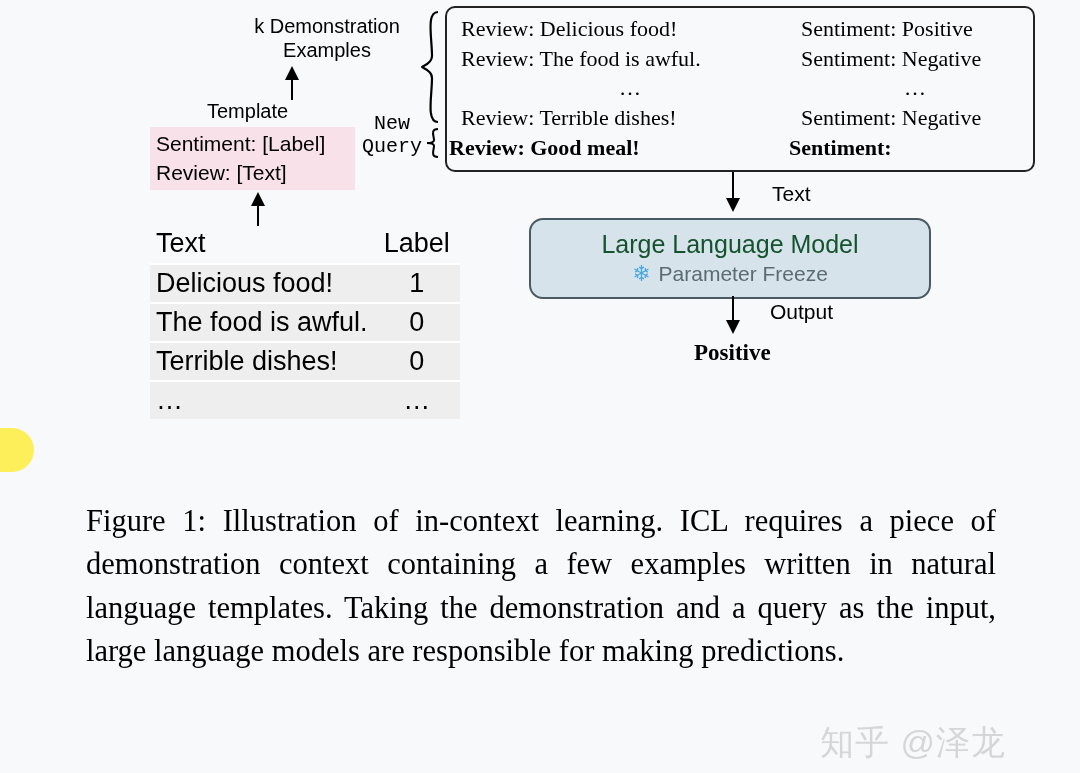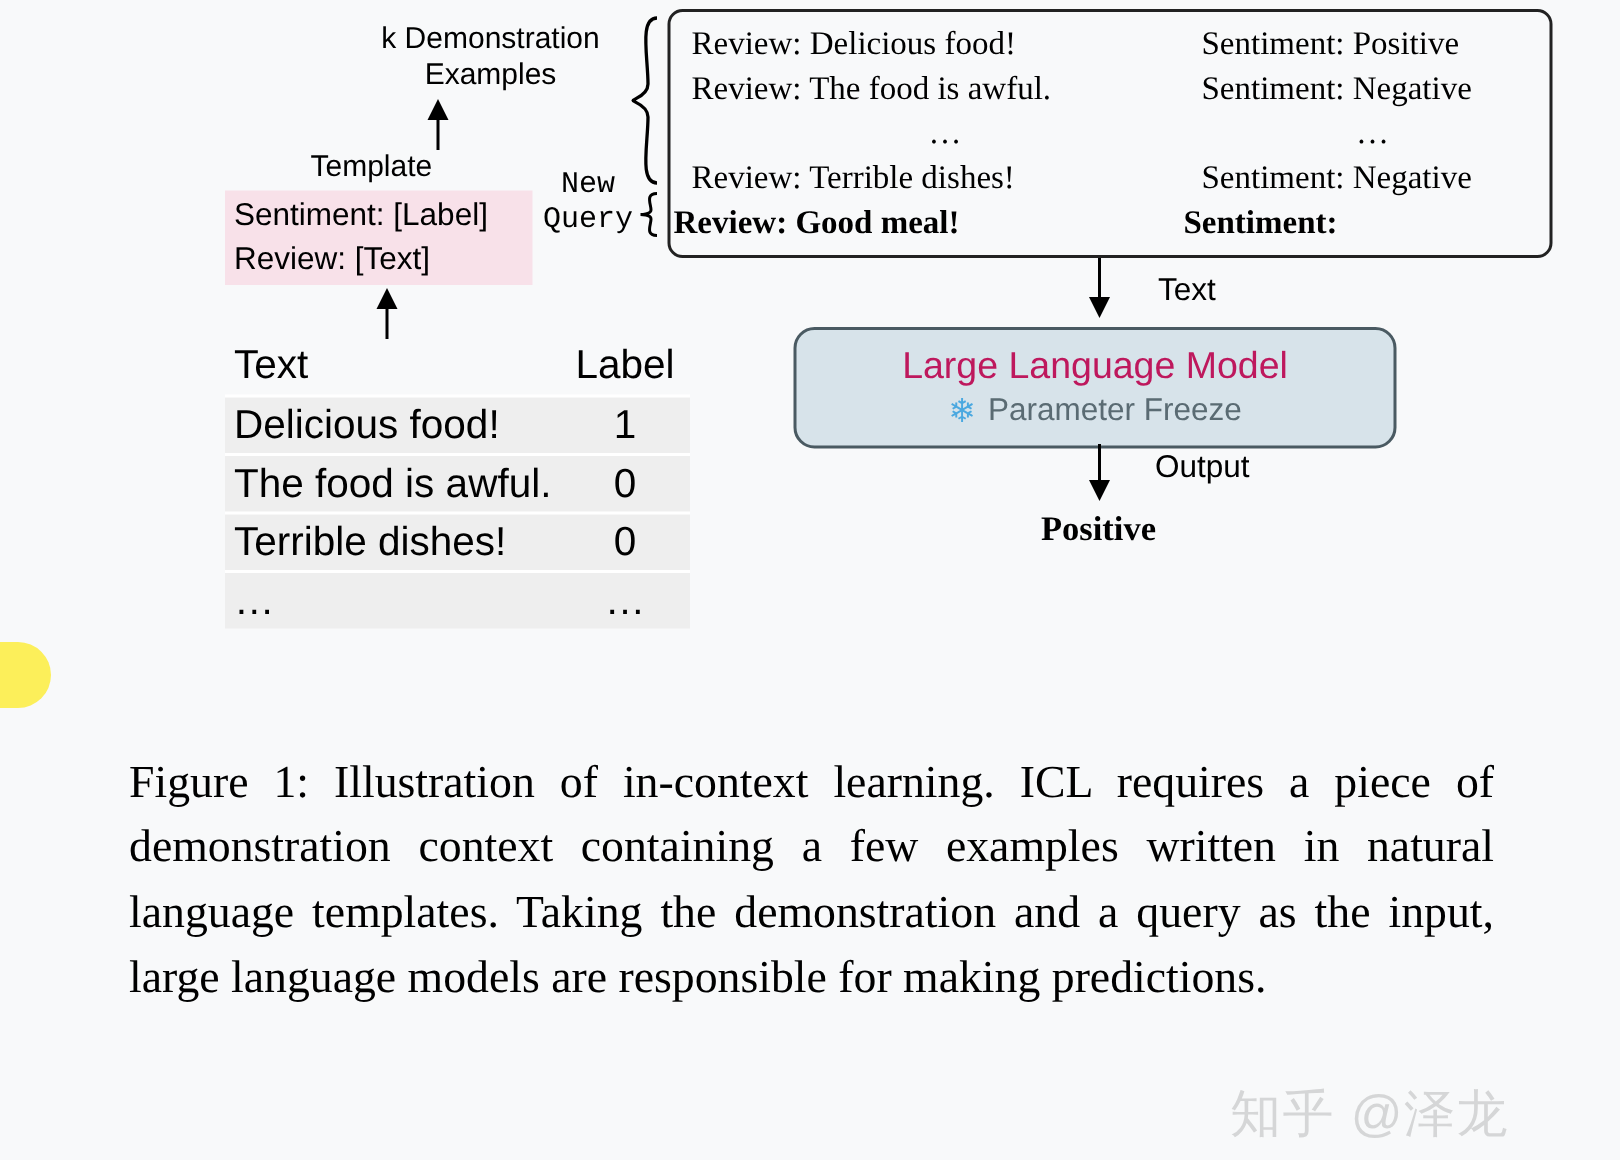--- a/index.html
+++ b/index.html
@@ -62,21 +62,21 @@
   .io-label { font-family: Arial, sans-serif; font-size: 21px; }
 
   
   .llm-box {
     background: #d7e3ea;
     border: 2px solid #4a5a62;
     border-radius: 14px;
     text-align: center;
     padding: 10px 18px 10px 18px;
   }
-  .llm-title { font-family: Arial, sans-serif; font-size: 25px; color: #be185d; }
+  .llm-title { font-family: Arial, sans-serif; font-size: 25px; color: #14532d; }
   .llm-sub { font-family: Arial, sans-serif; font-size: 21px; color: #5a6b73; display: inline-flex; align-items: center; gap: 8px; margin-top: 2px; }
   .snow { color: #4aa8e0; font-size: 22px; }
 
   .output-val { font-family: 'Times New Roman', serif; font-weight: bold; font-size: 23px; }
 
   
   .caption {
     font-family: 'Times New Roman', serif;
     font-size: 30.5px;
     line-height: 1.42;

